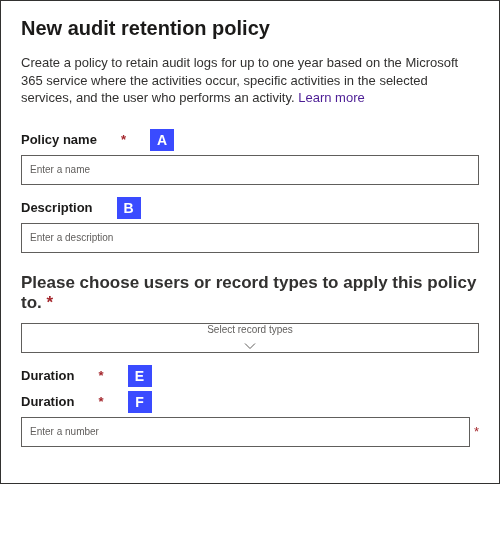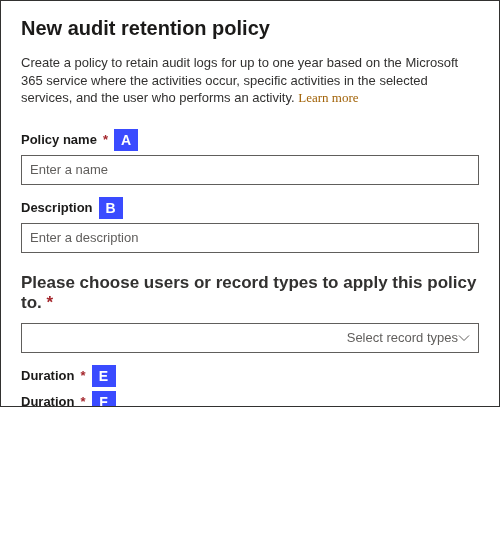--- a/index.html
+++ b/index.html
@@ -4,81 +4,81 @@
 <style>
   * { box-sizing: border-box; }
   body {
     margin: 0;
     font-family: "Segoe UI", -apple-system, sans-serif;
     background: #fff;
     color: #323130;
   }
   .panel {
     width: 500px;
-    height: 407px;
+    height: 484px;
     border: 1px solid #323130;
     padding: 16px 20px 0 20px;
     overflow: hidden;
     position: relative;
   }
   .title {
     font-size: 20px;
     font-weight: 600;
     margin: 0 0 14px 0;
     color: #1b1a19;
   }
   .intro {
     font-size: 13px;
     line-height: 1.35;
     color: #323130;
     margin: 0 0 22px 0;
   }
   .intro a {
-    color: #a16207;
+    color: #4c1d95;
     text-decoration: none;
-    font-family: Liberation Serif, serif;
   }
   .field-label {
     font-size: 13px;
     font-weight: 600;
     color: #1b1a19;
     display: flex;
     align-items: center;
-    gap: 6px;
+    gap: 24px;
     margin-bottom: 4px;
   }
   .req { color: #a4262c; font-weight: 600; }
   .badge {
     display: inline-flex;
     align-items: center;
     justify-content: center;
     width: 24px;
     height: 22px;
     background: #3a4bff;
     color: #fff;
     font-weight: 700;
     font-size: 14px;
   }
   .field-input, .field-select {
     width: 100%;
     height: 30px;
     border: 1px solid #605e5c;
-    font-size: 13px;
+    font-size: 10px;
     padding: 0 8px;
     font-family: inherit;
     color: #323130;
     background: #fff;
     margin-bottom: 12px;
   }
   .field-input::placeholder { color: #605e5c; }
   .field-select {
     display: flex;
     align-items: center;
-    justify-content: flex-end;
+    justify-content: space-between;
     cursor: pointer;
+    flex-direction: column;
   }
   .select-text { color: #605e5c; }
   .chev {
     width: 12px;
     height: 12px;
     flex: 0 0 auto;
   }
   .section-text {
     font-size: 17px;
     font-weight: 600;

